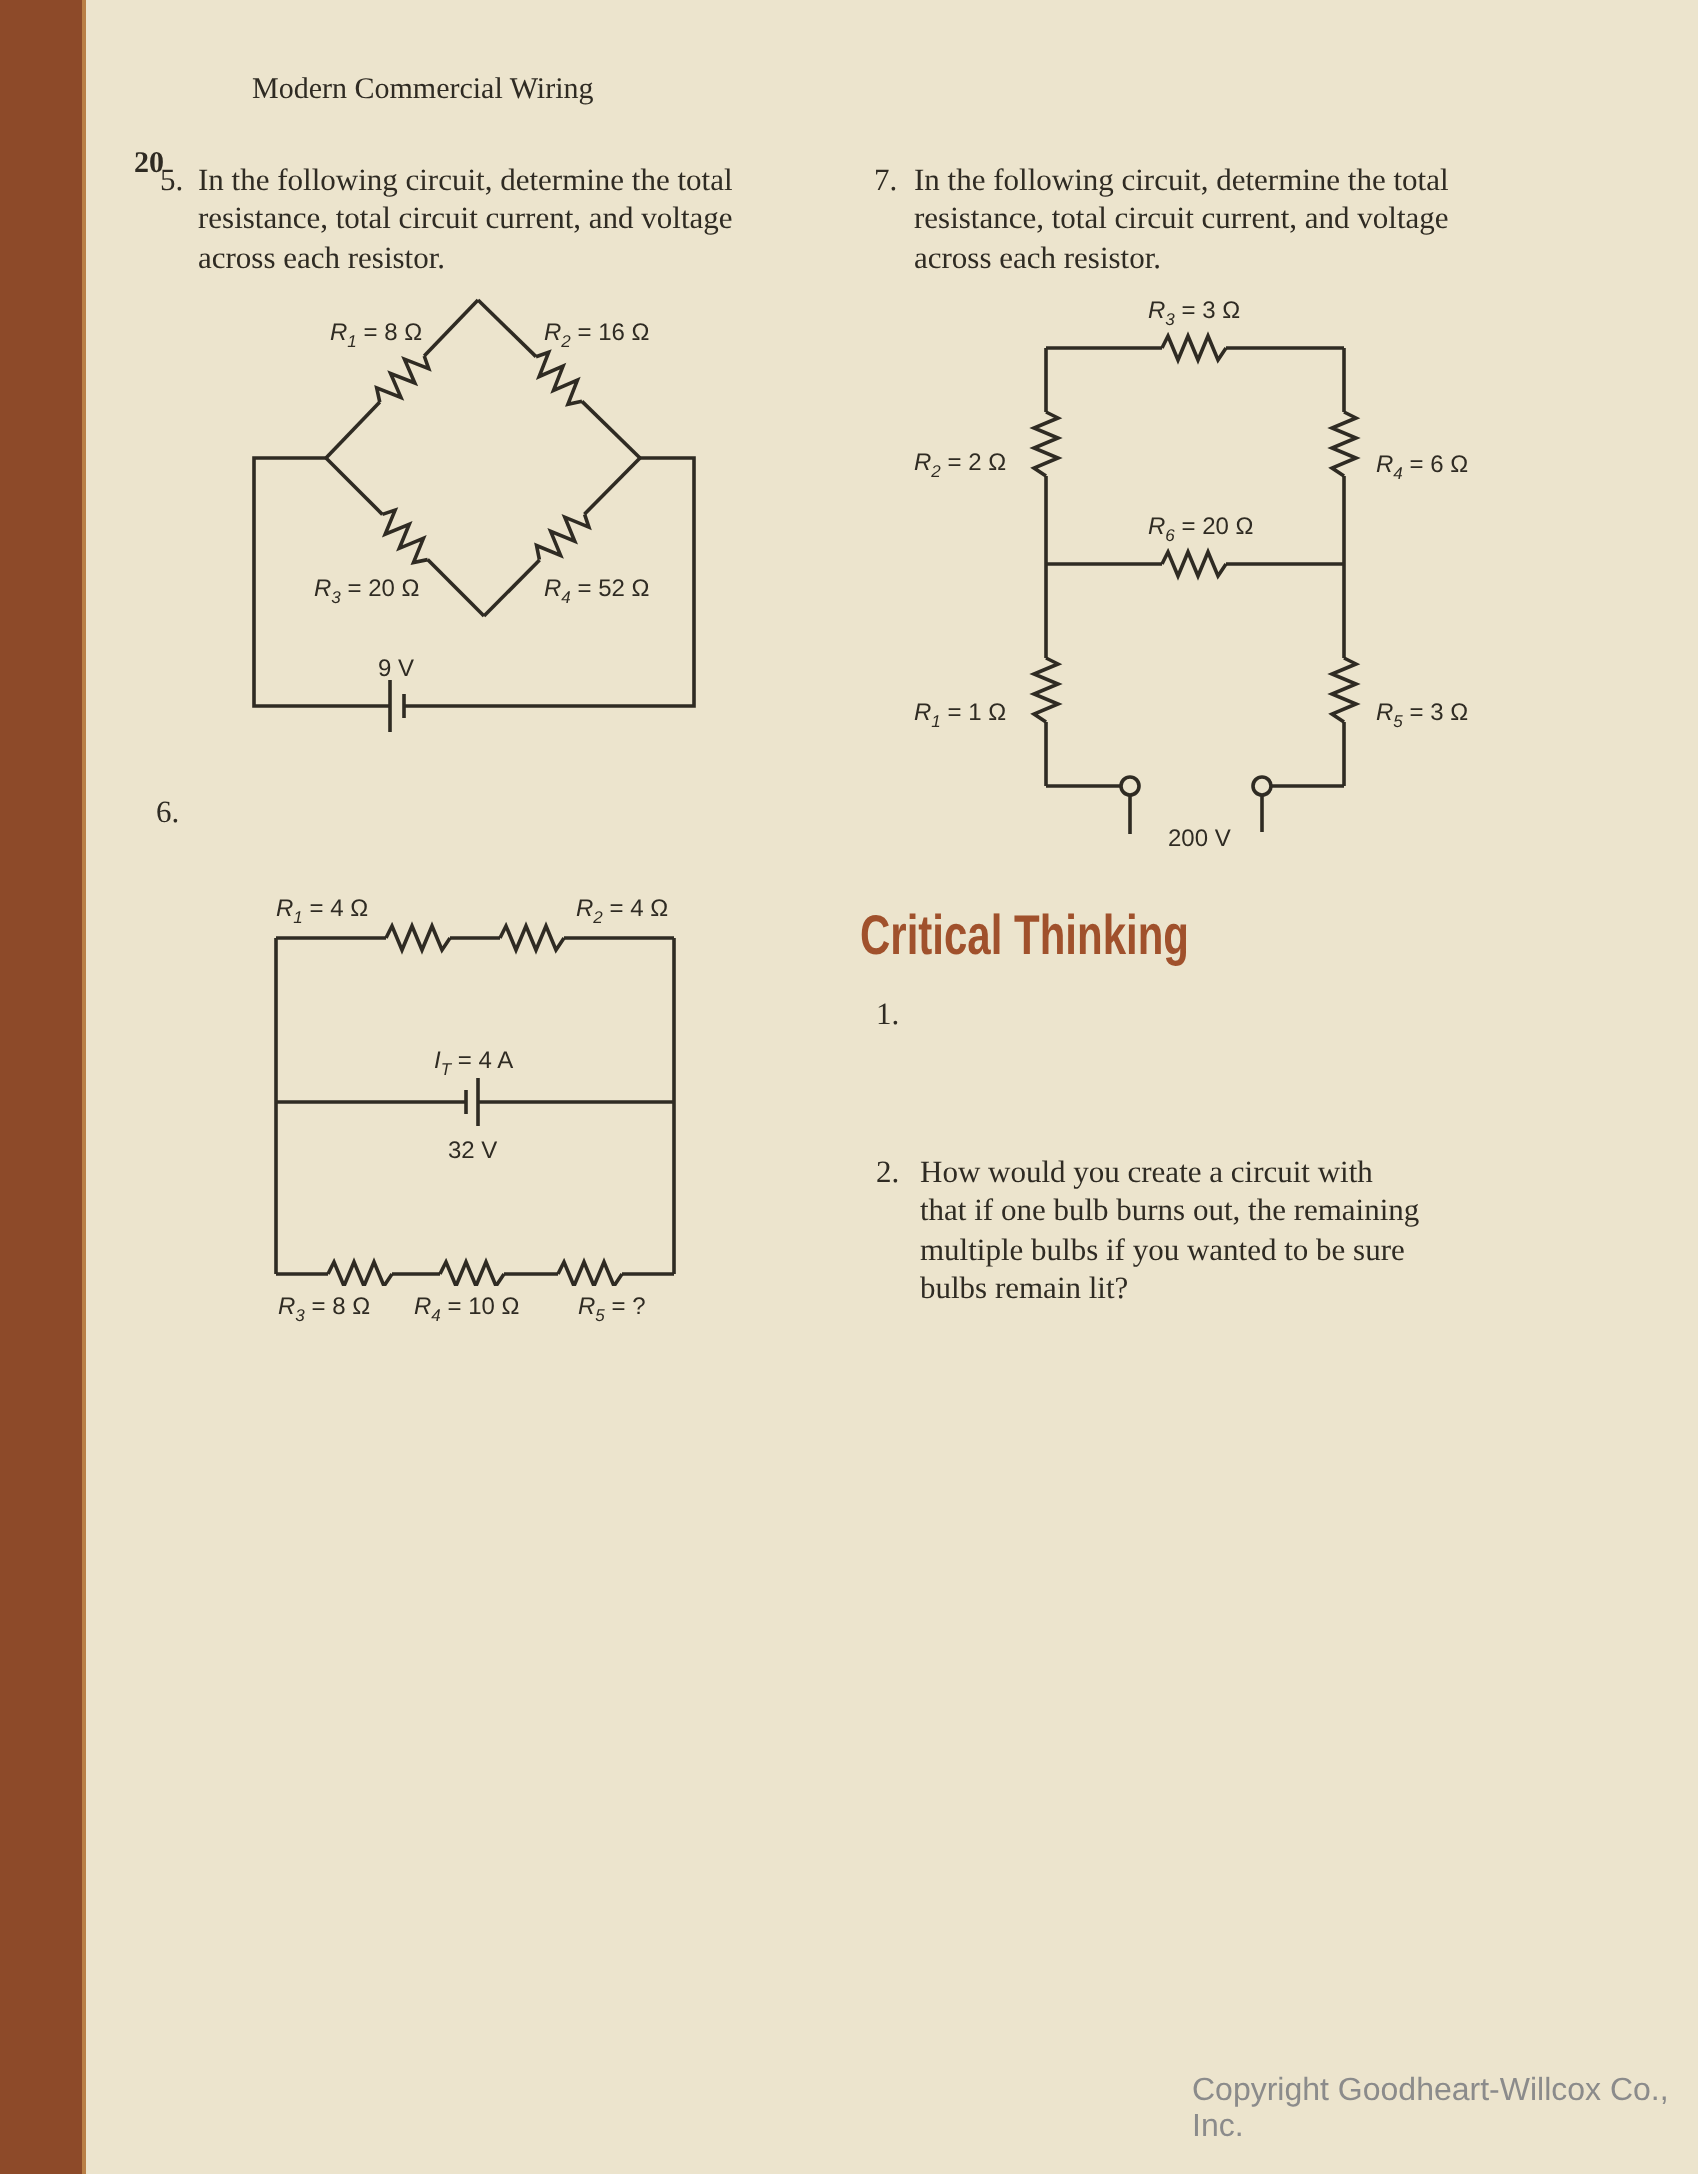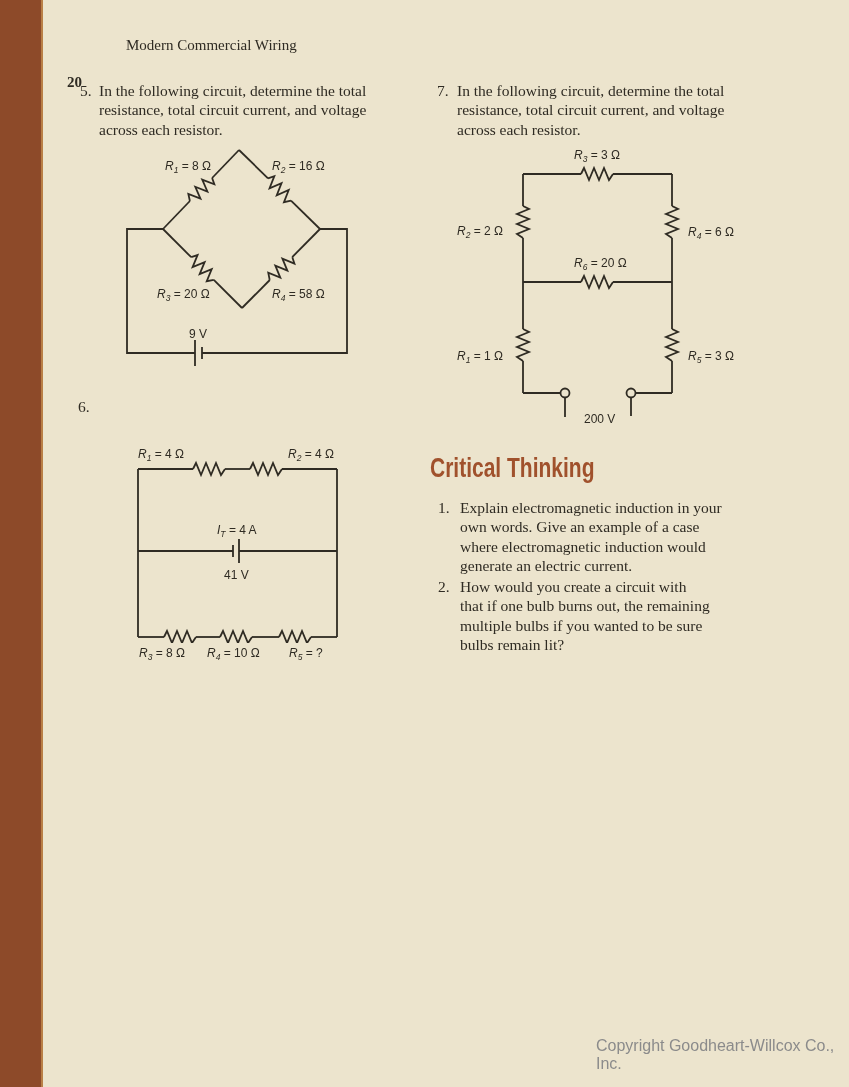--- a/index.html
+++ b/index.html
@@ -87,21 +87,21 @@
       <path d="M149.8,137 L122,165"></path>
       <path d="M43,86 L7,86 L7,210 L75,210"></path>
       <path d="M75,197 L75,223"></path>
       <path d="M82,204 L82,216"></path>
       <path d="M82,210 L227,210 L227,86 L200,86"></path>
     </g>
   </svg>
   <span class="clabel l-c5-r1"><span class="sym">R</span><sub>1</sub><span class="rest"> = 8 Ω</span></span>
   <span class="clabel l-c5-r2"><span class="sym">R</span><sub>2</sub><span class="rest"> = 16 Ω</span></span>
   <span class="clabel l-c5-r3"><span class="sym">R</span><sub>3</sub><span class="rest"> = 20 Ω</span></span>
-  <span class="clabel l-c5-r4"><span class="sym">R</span><sub>4</sub><span class="rest"> = 58 Ω</span></span>
+  <span class="clabel l-c5-r4"><span class="sym">R</span><sub>4</sub><span class="rest"> = 52 Ω</span></span>
   <span class="clabel l-c5-v">9 V</span>
 
   <div class="abs qnum p-q6-num">6.</div>
 
   <svg class="abs" style="left:133px;top:443px" width="210" height="200" viewBox="0 0 210 200">
     <g class="cw">
       <path d="M5,26 L60,26"></path>
       <use href="#rz" transform="translate(76,26)"></use>
       <path d="M92,26 L117,26"></path>
       <use href="#rz" transform="translate(133,26)"></use>
@@ -117,21 +117,21 @@
       <path d="M63,194 L87,194"></path>
       <use href="#rz" transform="translate(103,194)"></use>
       <path d="M119,194 L146,194"></path>
       <use href="#rz" transform="translate(162,194)"></use>
       <path d="M178,194 L204,194"></path>
     </g>
   </svg>
   <span class="clabel l-c6-r1"><span class="sym">R</span><sub>1</sub><span class="rest"> = 4 Ω</span></span>
   <span class="clabel l-c6-r2"><span class="sym">R</span><sub>2</sub><span class="rest"> = 4 Ω</span></span>
   <span class="clabel l-c6-it"><span class="sym">I</span><sub>T</sub><span class="rest"> = 4 A</span></span>
-  <span class="clabel l-c6-v">41 V</span>
+  <span class="clabel l-c6-v">32 V</span>
   <span class="clabel l-c6-r3"><span class="sym">R</span><sub>3</sub><span class="rest"> = 8 Ω</span></span>
   <span class="clabel l-c6-r4"><span class="sym">R</span><sub>4</sub><span class="rest"> = 10 Ω</span></span>
   <span class="clabel l-c6-r5"><span class="sym">R</span><sub>5</sub><span class="rest"> = ?</span></span>
 
   <div class="abs qnum p-q7-num">7.</div>
   <div class="abs qtext p-q7-text">
     <div>In the following circuit, determine the total</div>
     <div>resistance, total circuit current, and voltage</div>
     <div>across each resistor.</div>
   </div>
@@ -166,26 +166,20 @@
   <span class="clabel l-c7-r2"><span class="sym">R</span><sub>2</sub><span class="rest"> = 2 Ω</span></span>
   <span class="clabel l-c7-r4"><span class="sym">R</span><sub>4</sub><span class="rest"> = 6 Ω</span></span>
   <span class="clabel l-c7-r6"><span class="sym">R</span><sub>6</sub><span class="rest"> = 20 Ω</span></span>
   <span class="clabel l-c7-r1"><span class="sym">R</span><sub>1</sub><span class="rest"> = 1 Ω</span></span>
   <span class="clabel l-c7-r5"><span class="sym">R</span><sub>5</sub><span class="rest"> = 3 Ω</span></span>
   <span class="clabel l-c7-v">200 V</span>
 
   <div class="abs ct-heading">Critical Thinking</div>
 
   <div class="abs qnum p-ct1-num">1.</div>
-  <div class="abs qtext p-ct1-text">
-    <div>Explain electromagnetic induction in your</div>
-    <div>own words. Give an example of a case</div>
-    <div>where electromagnetic induction would</div>
-    <div>generate an electric current.</div>
-  </div>
 
   <div class="abs qnum p-ct2-num">2.</div>
   <div class="abs qtext p-ct2-text">
     <div>How would you create a circuit with</div>
     <div>that if one bulb burns out, the remaining</div>
     <div>multiple bulbs if you wanted to be sure</div>
     <div>bulbs remain lit?</div>
   </div>
 
   <span class="abs footer">Copyright Goodheart-Willcox Co., Inc.</span>

